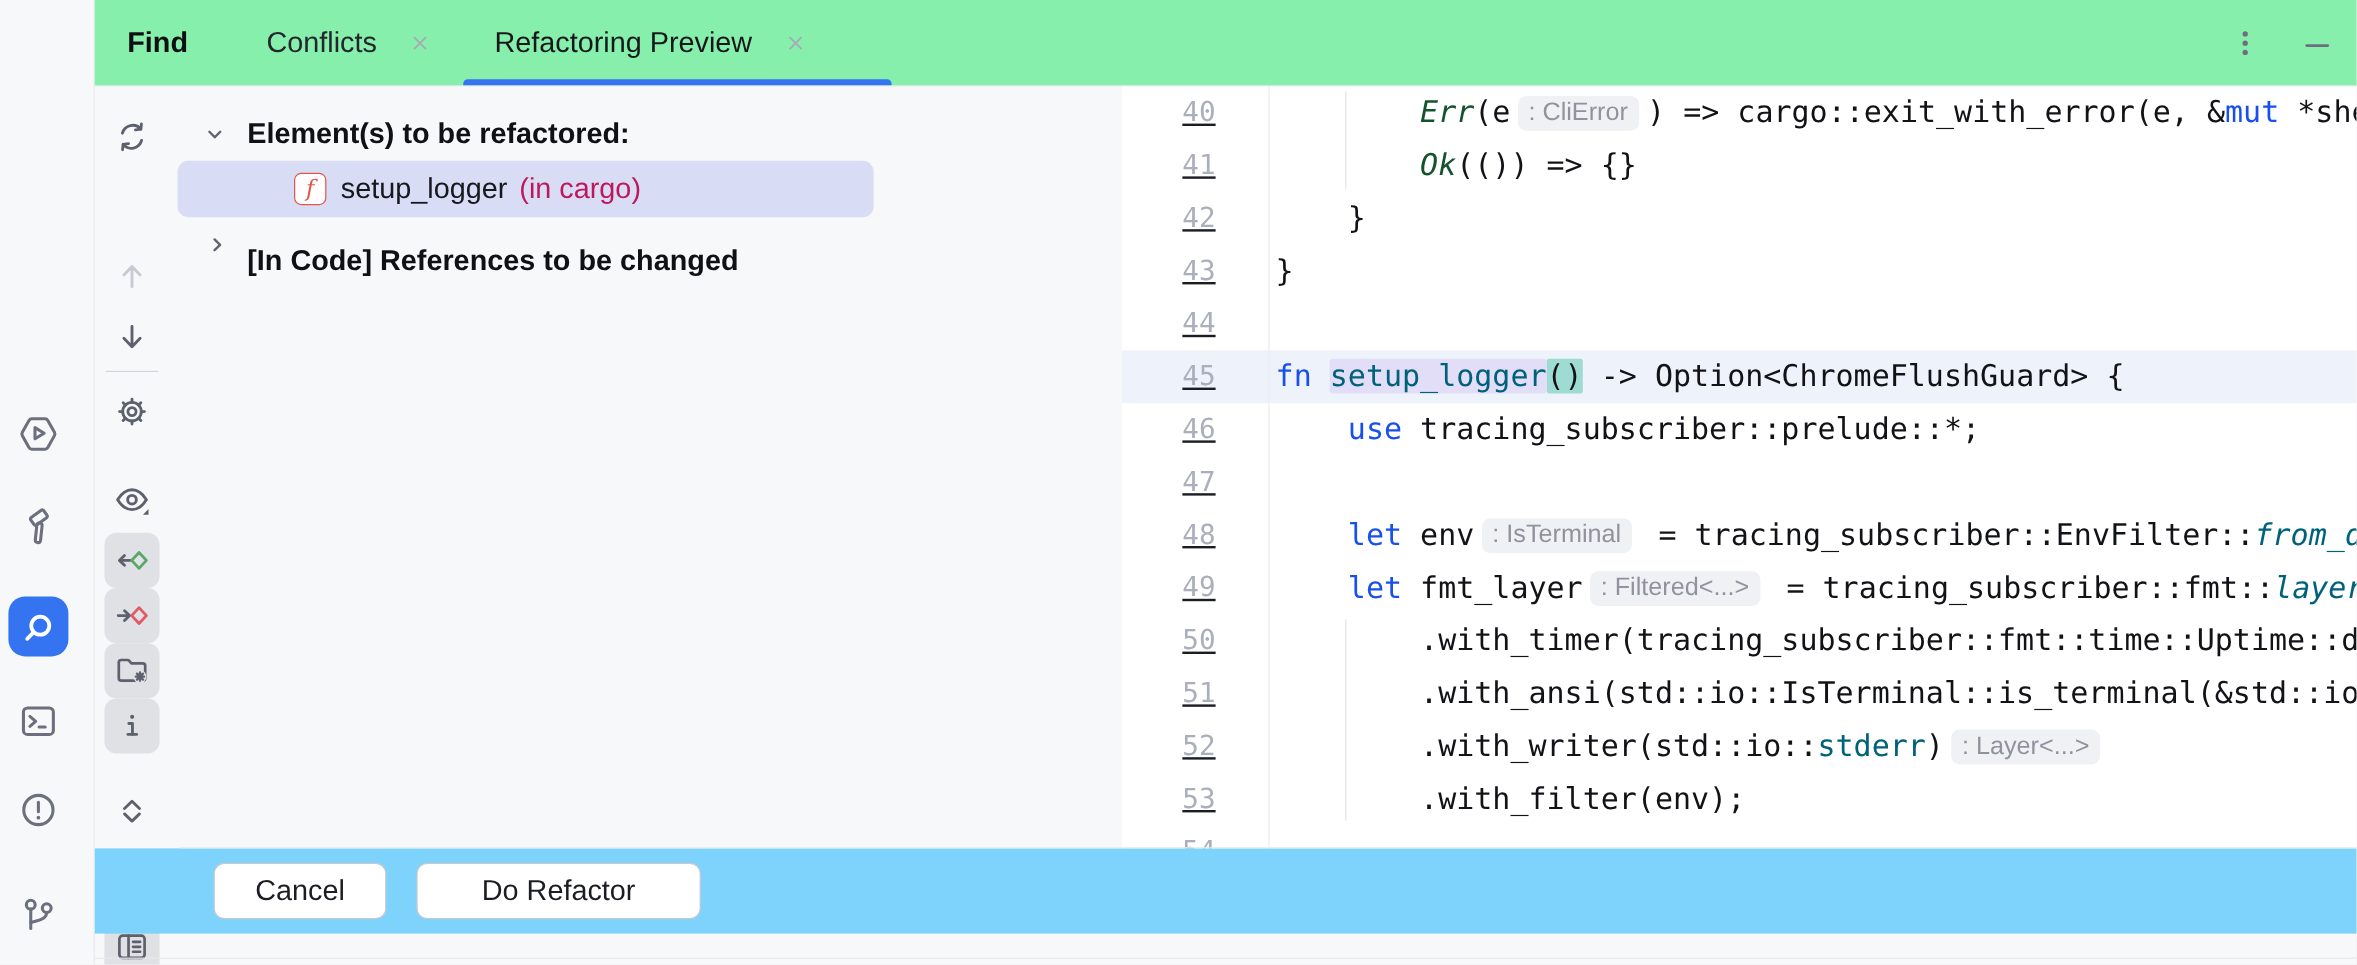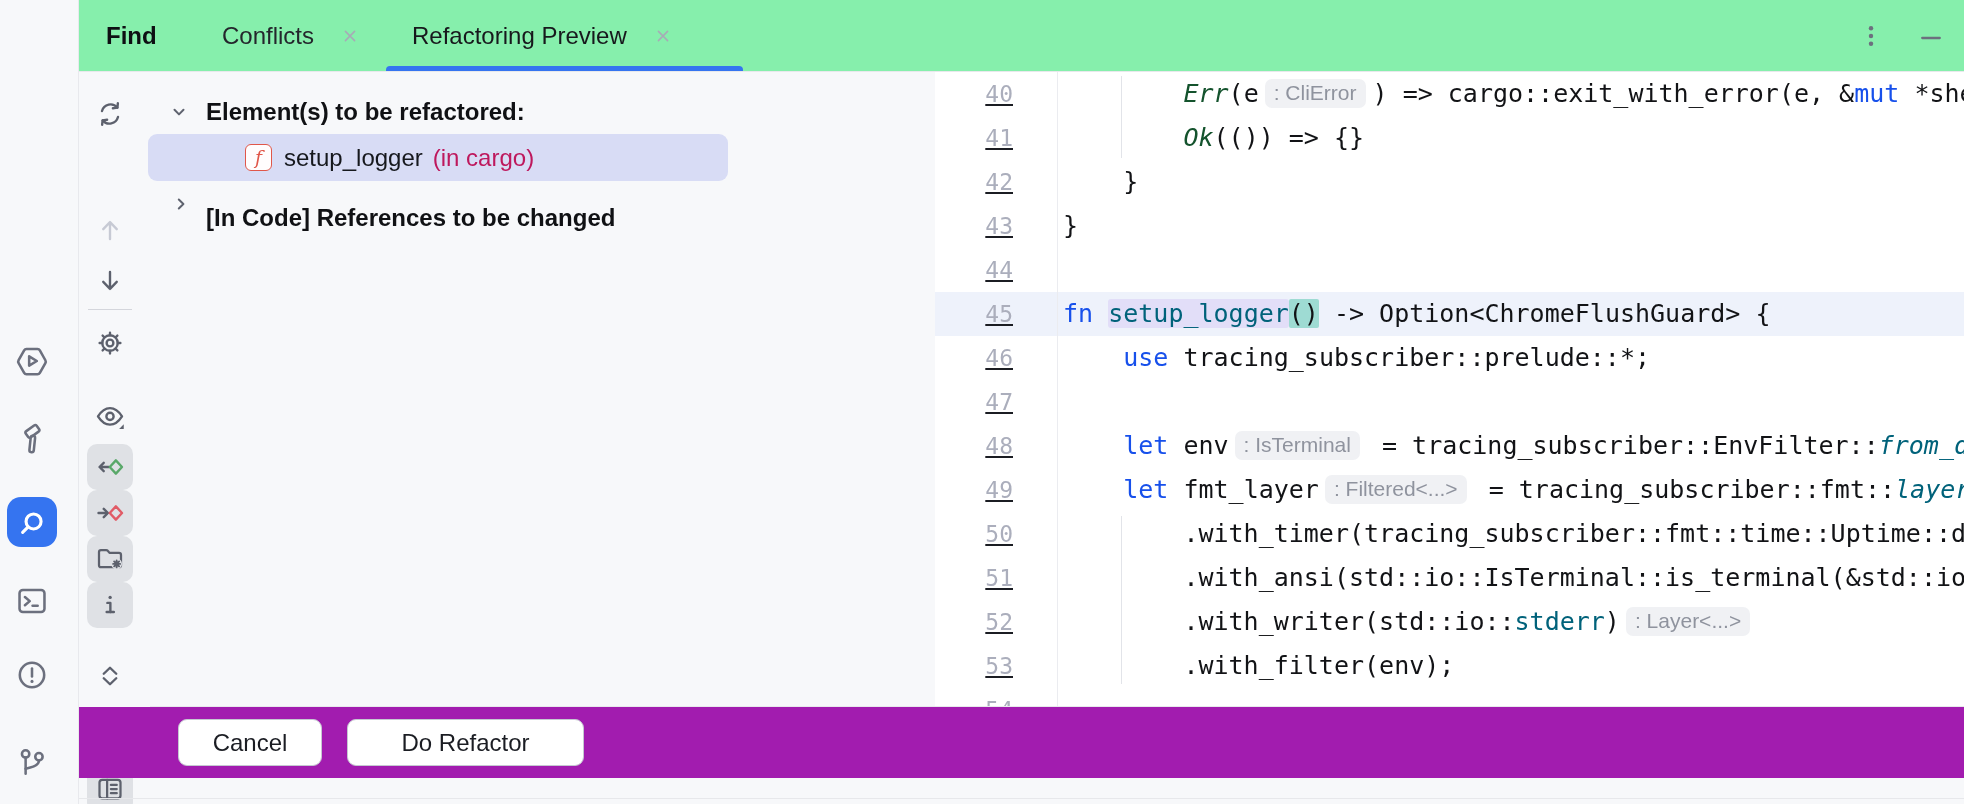--- a/index.html
+++ b/index.html
@@ -73,21 +73,21 @@
   .tok-e  { color:#14532d; font-style:italic; }
   .tok-f  { color:#00627a; }
   .tok-fi { color:#00627a; font-style:italic; }
   .tok-hn { background:#e2def8; border-radius:3px; }
   .tok-hp { background:#9edbd3; border-radius:2px; }
   .tok-i  { display:inline-block; background:#f0f1f4; color:#8f939e; border-radius:7px;
             padding:1px 9px 3px 9px; margin:0 7px 0 6px;
             font-family:"Liberation Sans", sans-serif; font-size:21px; line-height:25px; vertical-align:2px; }
 
   
-  .footer { position:absolute; left:79px; top:707px; width:1885px; height:71px; background:#a21caf; }
+  .footer { position:absolute; left:79px; top:707px; width:1885px; height:71px; background:#7dd3fc; }
   .footer-sep { position:absolute; left:71px; top:-1px; right:0; height:1px; background:#e8e9ec; }
   .win-bottom-line { position:absolute; left:79px; top:798px; width:1885px; height:1px; background:#e7e8eb; }
   .btn { position:absolute; top:12px; height:47px; border:1.5px solid #c5c8d1; border-radius:9px;
          background:#ffffff; font-size:24px; color:#1b1d23; display:flex; align-items:center;
          justify-content:center; cursor:default; font-family:"Liberation Sans", sans-serif; }
   .btn-cancel { left:99px; width:144px; }
   .btn-refactor { left:268px; width:237px; }
 </style>
 </head>
 <body>

